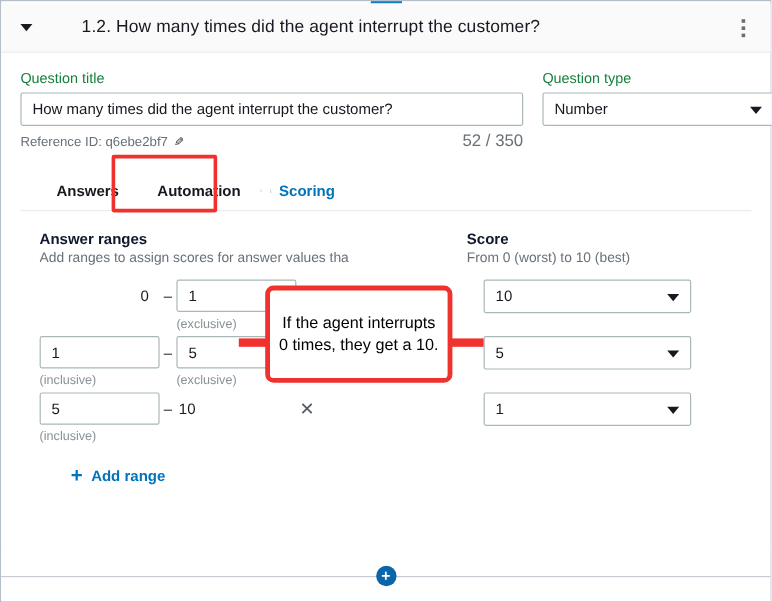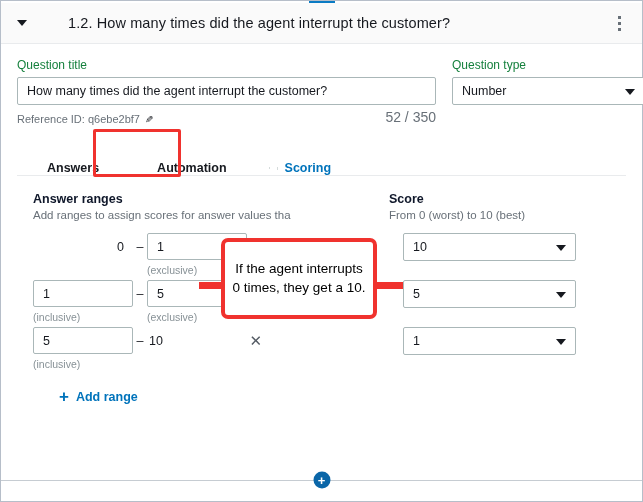--- a/index.html
+++ b/index.html
@@ -171,23 +171,22 @@
   }
   .instr-text em { color: #16191f; font-style: italic; }
 
   
   .tabs {
     position: relative;
     margin-top: 18px;
     height: 33px;
     border-bottom: 1px solid #e9ebed;
     display: flex;
-    align-items: flex-end;
+    align-items: center;
     padding-left: 14px;
-    gap: 26px;
   }
   .tab {
     position: relative;
     display: flex;
     align-items: center;
     padding: 0 16px;
     font-size: 12.5px;
     font-weight: bold;
     color: #16191f;
     cursor: pointer;

